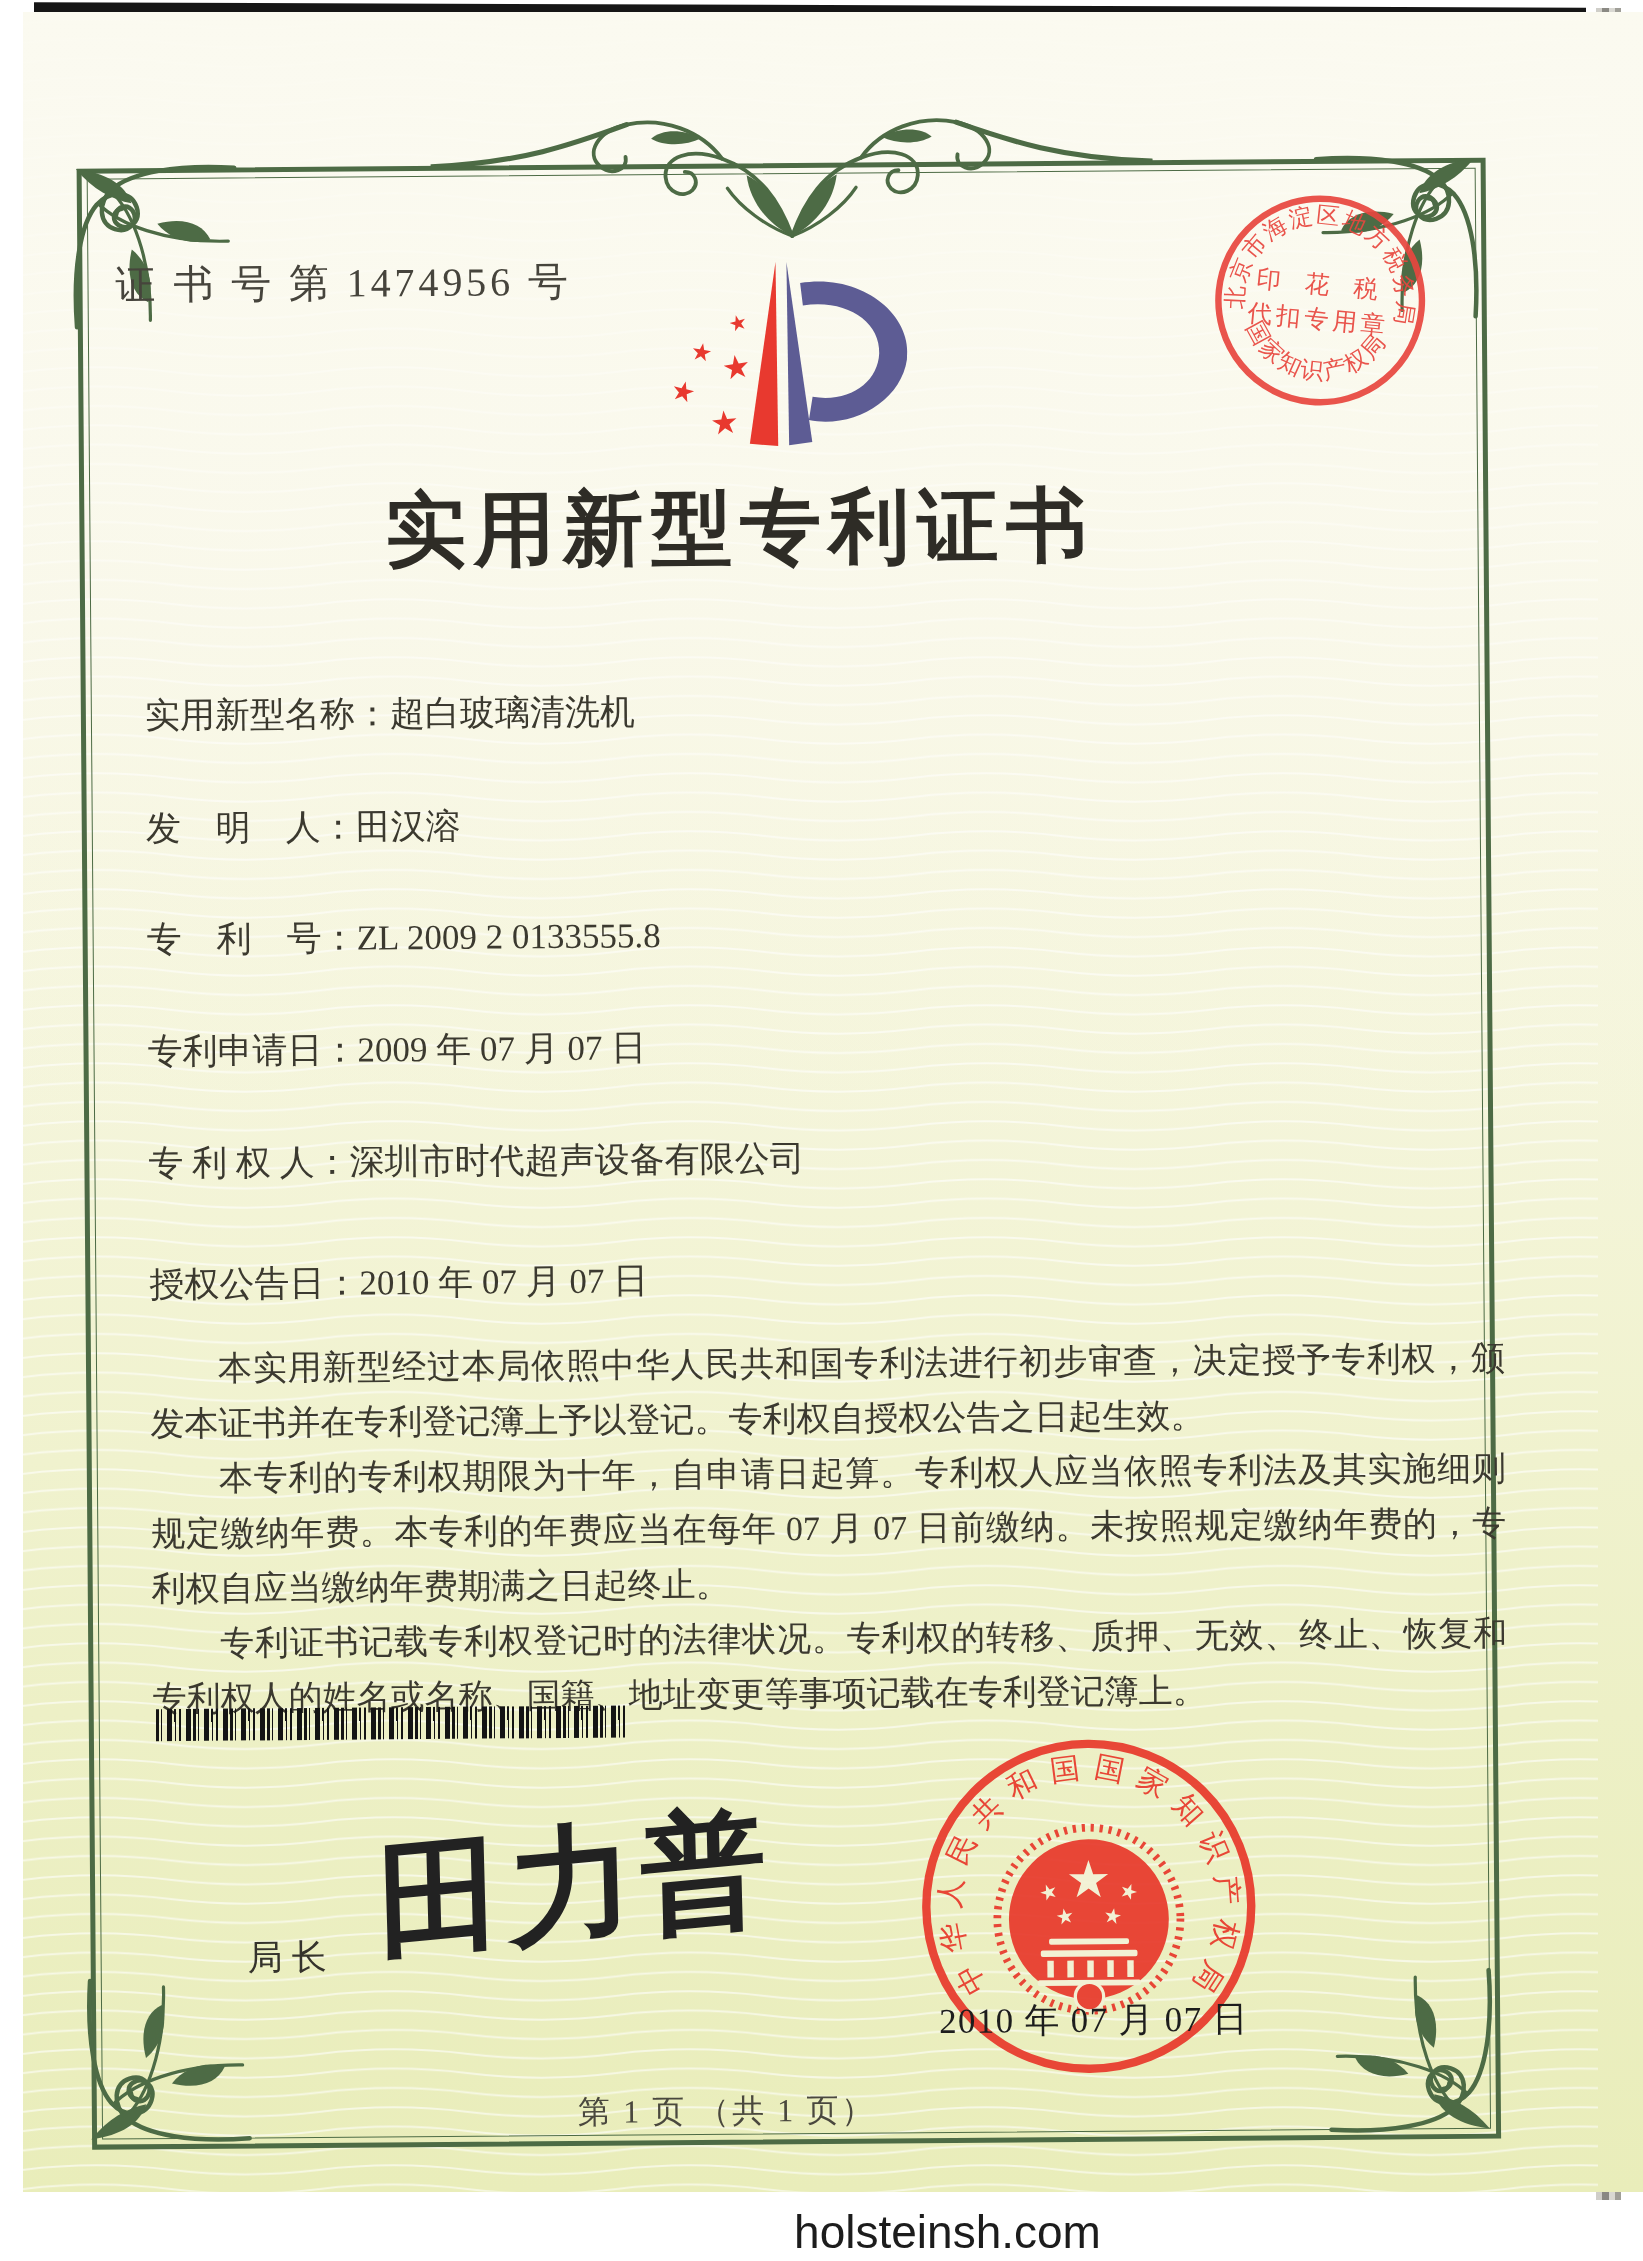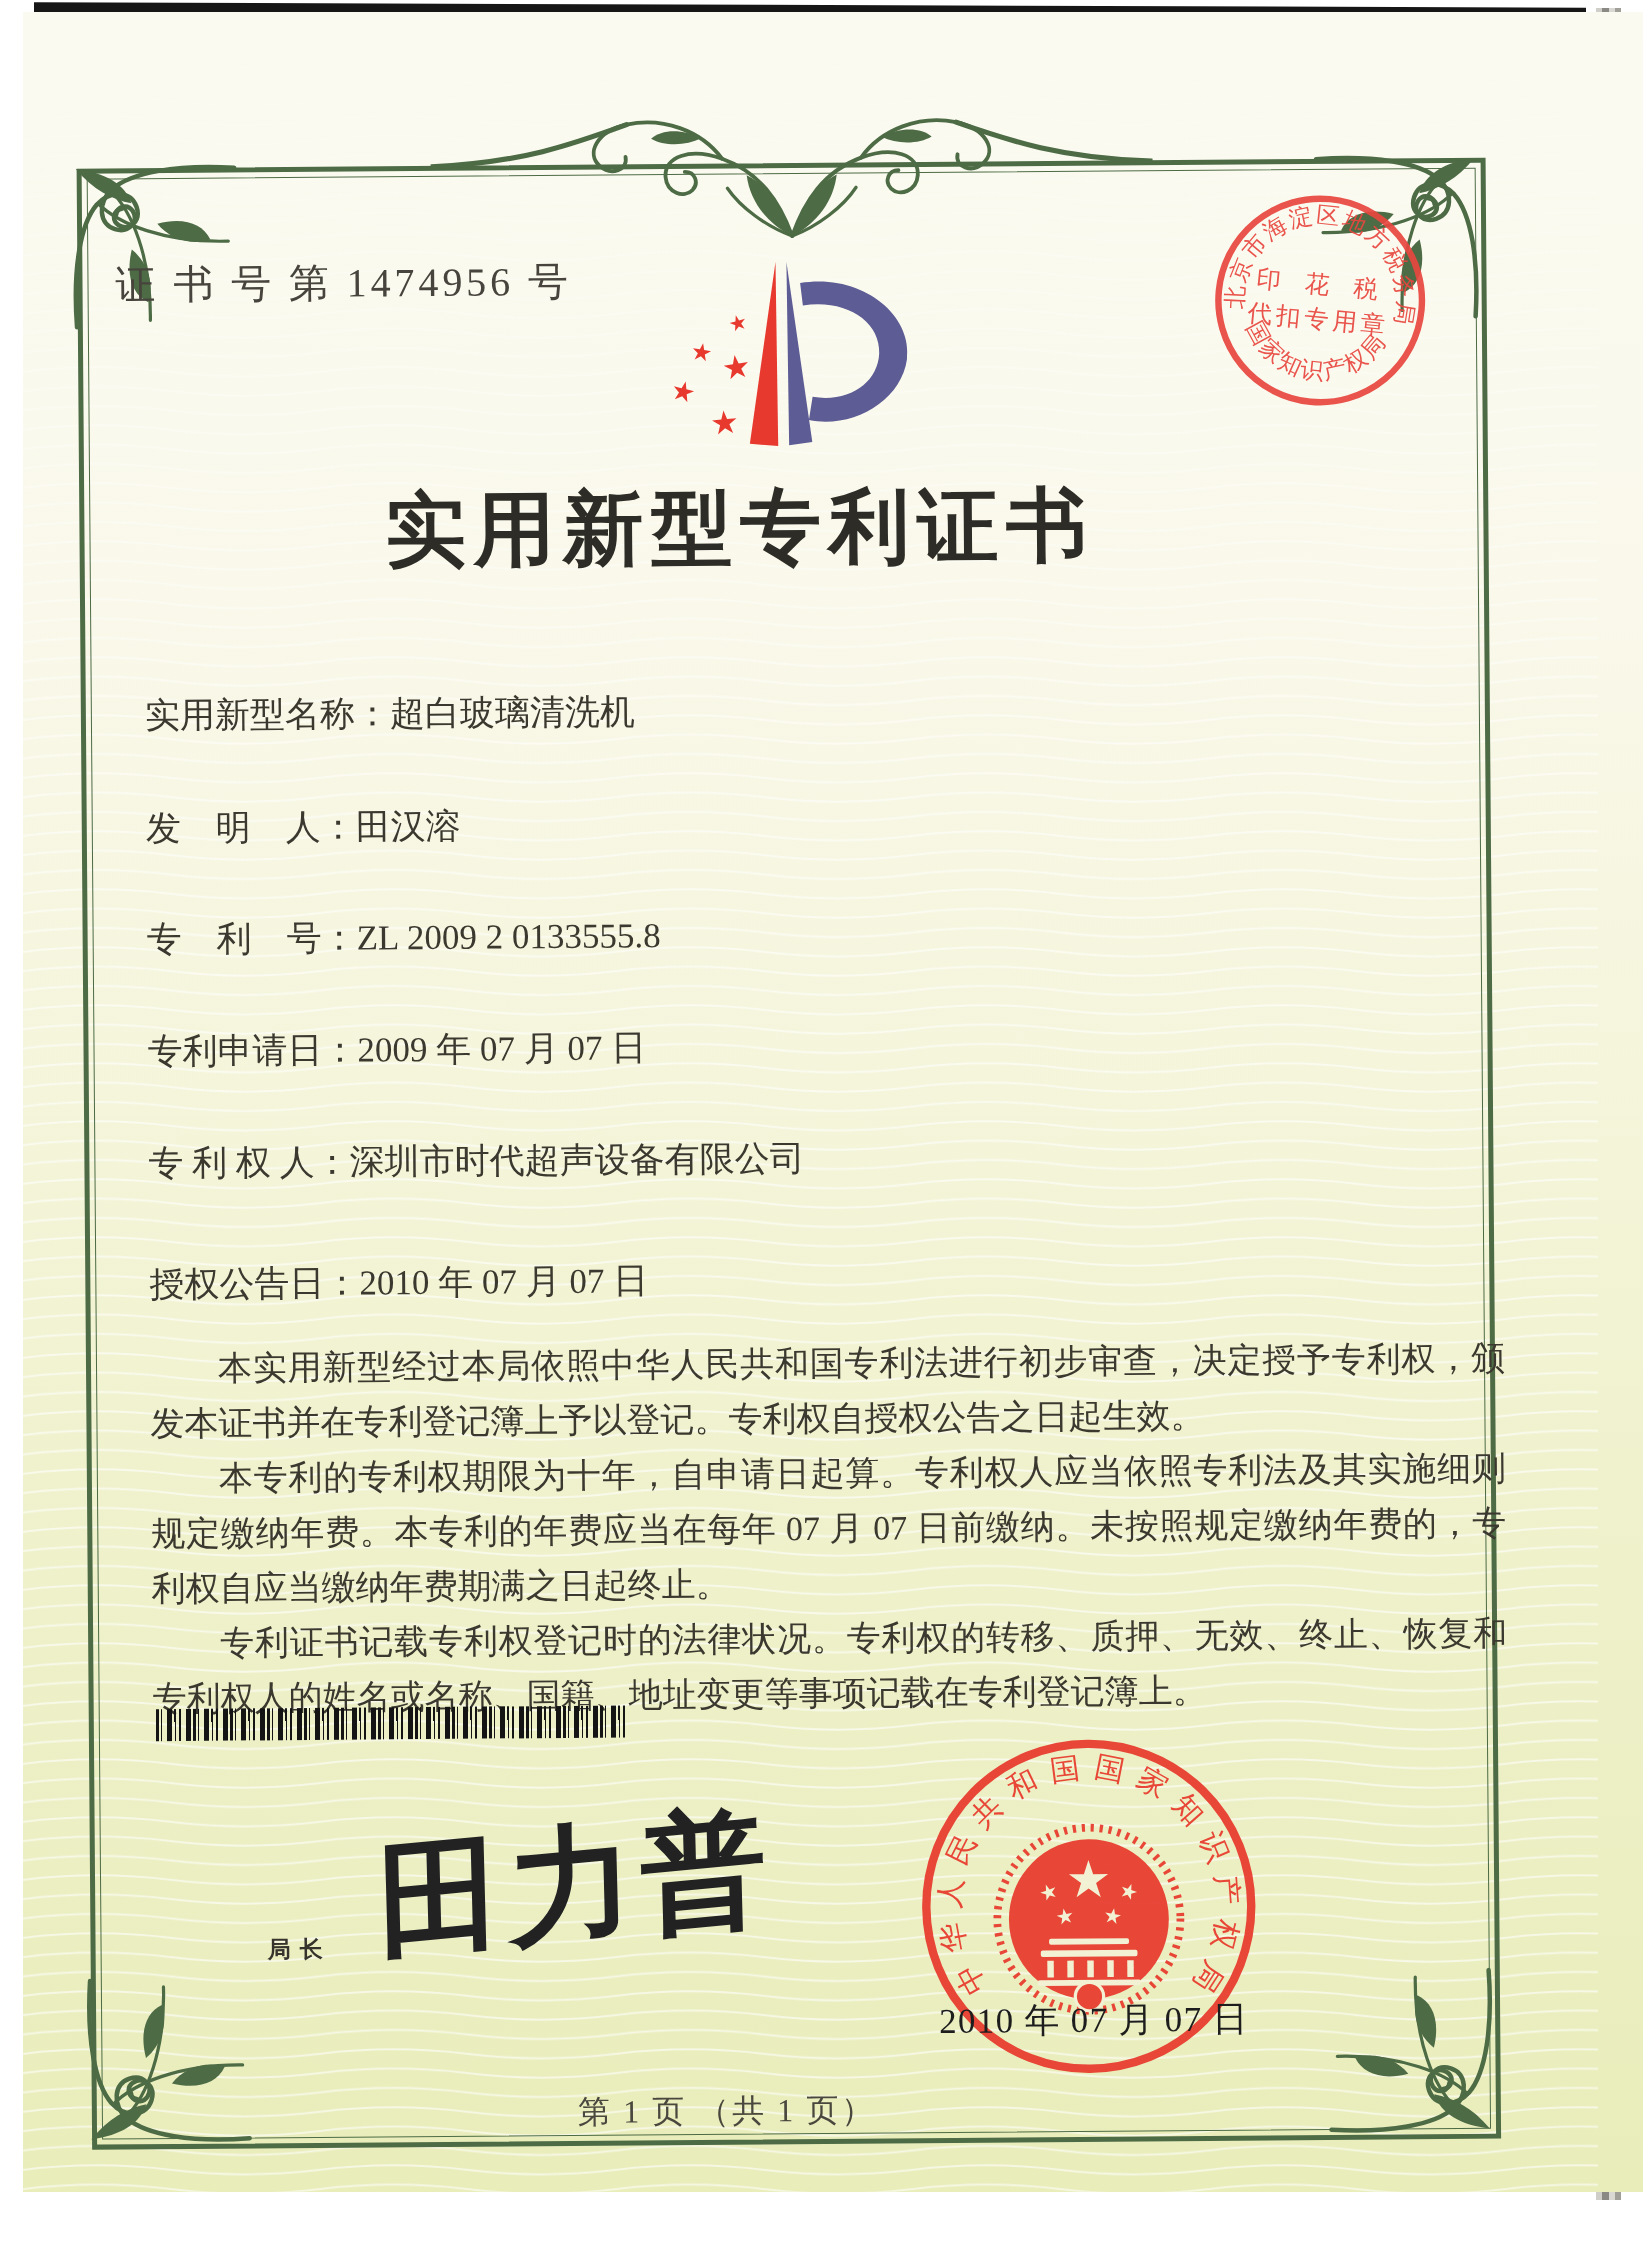--- a/index.html
+++ b/index.html
@@ -29,21 +29,21 @@
   .title{left:22px;top:462px;width:1399px;text-align:center;font-size:81px;font-weight:bold;
          letter-spacing:7.7px;color:#2e2c26;}
   .row{left:125px;font-size:35px;color:#3b392f;white-space:nowrap;}
   .body{left:125px;top:1324px;width:1355px;font-size:34px;line-height:55px;color:#3b392f;
         text-align:justify;}
   .body p{margin:0;text-indent:2em;}
   .barcode{left:128px;top:1692px;width:471px;height:32px;
     background:repeating-linear-gradient(90deg,#141414 0 3.2px,transparent 3.2px 5.2px,#141414 5.2px 6.4px,
     transparent 6.4px 11px,#141414 11px 16px,transparent 16px 18.7px,#141414 18.7px 20px,transparent 20px 23px,
     #141414 23px 25px,transparent 25px 30px,#141414 30px 35px,transparent 35px 37px);}
-  .director{left:238px;top:1918px;font-size:23px;color:#35332c;letter-spacing:9px;font-weight:bold;}
+  .director{left:218px;top:1918px;font-size:35px;color:#35332c;letter-spacing:9px;}
   .sig{left:348px;top:1805px;font-size:126px;font-weight:600;color:#222222;letter-spacing:6.4px;
        transform:rotate(-5deg) skewX(-4deg);transform-origin:left center;}
   .sealdate{left:909px;top:1987px;font-size:35px;color:#1d1d1d;letter-spacing:1.3px;white-space:nowrap;}
   .footer{left:547px;top:2077px;font-size:32px;letter-spacing:2.6px;color:#4a483e;}
   .watermark{left:741px;top:2205px;width:413px;text-align:center;font-size:46px;color:#1c1c1c;
              font-family:"Liberation Sans","DejaVu Sans",sans-serif;}
   .stamp-tax{left:1194px;top:183px;transform:rotate(6deg);opacity:.92;}
   .stamp-seal{left:879px;top:1716px;opacity:.93;}
 </style>
 </head>
@@ -222,14 +222,15 @@
           <circle cx="280" cy="420" r="22" fill="#e83a2c" stroke="#f3f2d6" stroke-width="5"></circle>
         </g>
       </svg>
       <div class="abs sealdate">2010 年 07 月 07 日</div>
 
       <div class="abs footer">第 1 页 （共 1 页）</div>
 
     </div>
   </div>
 
+  <div class="abs watermark">holsteinsh.com</div>
 </div>
 
 
 </body></html>

